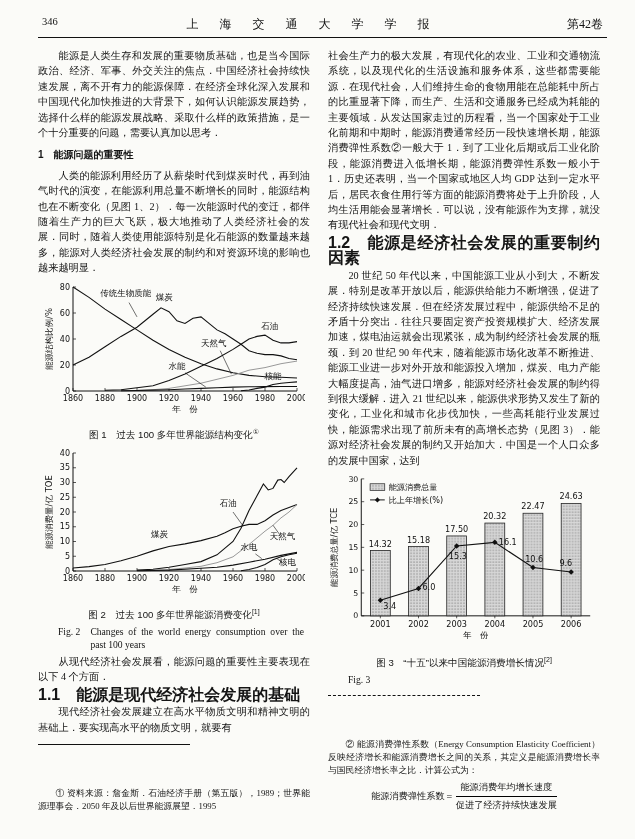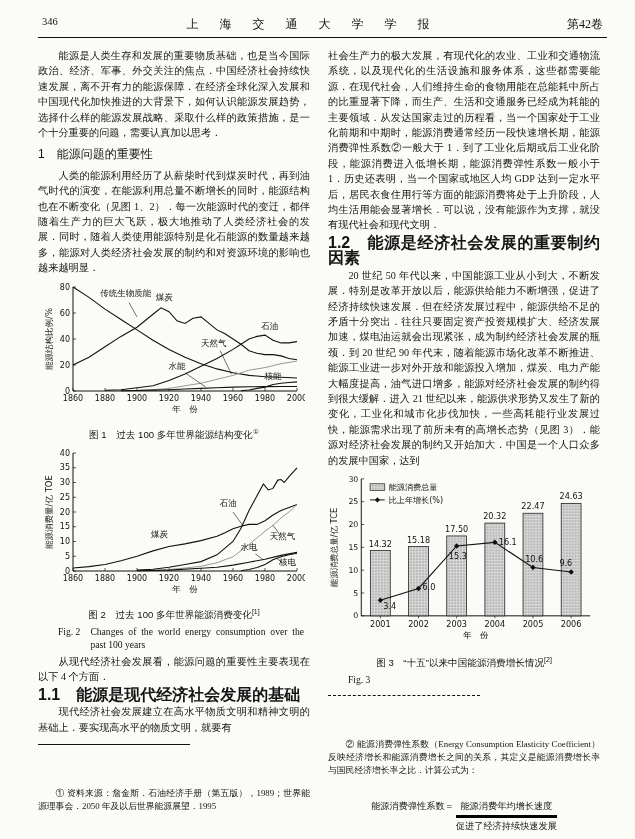--- a/index.html
+++ b/index.html
@@ -9,42 +9,42 @@
   
   .hdr{display:flex;justify-content:space-between;align-items:flex-start;
        font-size:10.5px;padding:0 4px 4px 4px;border-bottom:1.6px solid #111;}
   .hdr .journal{font-size:12px;font-weight:normal;letter-spacing:9px;}
   .hdr .vol{font-size:12px;}
   
   .cols{display:flex;gap:18px;margin-top:10px;}
   .col{width:272px;font-size:10.2px;line-height:15.4px;text-align:justify;}
   p{margin:0;}
   .indent{text-indent:2em;}
-  .sec-h{font-family:"Liberation Sans","DejaVu Sans",sans-serif;font-weight:normal;
-         font-size:12px;margin:7px 0 5px 0;}
+  .sec-h{font-family:"Liberation Sans","DejaVu Sans",sans-serif;font-weight:bold;
+         font-size:10px;margin:7px 0 5px 0;}
   .sub-h{font-family:"Liberation Sans","DejaVu Sans",sans-serif;font-weight:bold;
          font-size:16px;margin:2px 0;}
   
   figure{margin:5px 0 3px 0;padding:0;}
   figure svg{display:block;margin:0 auto;}
   .cap-zh{font-family:"Liberation Sans","DejaVu Sans",sans-serif;font-size:9.6px;
           text-align:center;margin-top:1px;}
   .cap-zh sup{font-size:7px;}
   .cap-en{font-size:9.6px;line-height:13px;margin:2px 6px 0 20px;display:flex;}
   .cap-en .lbl{margin-right:10px;white-space:nowrap;}
   .cap-en .txt{flex:1;}
   .cap-en sup{font-size:7px;}
   
   .fn-rule{width:152px;border-top:1px solid #111;margin:9px 0 4px 0;}
   .fn-rule.dashed{border-top:1px dashed #111;}
   .fn{font-size:8.8px;line-height:13px;text-align:justify;margin-top:42px;}
   .formula{display:flex;justify-content:center;align-items:center;margin-top:3px;
            font-family:"Liberation Sans","DejaVu Sans",sans-serif;font-size:9.2px;}
   .frac{display:inline-flex;flex-direction:column;text-align:center;margin-left:2px;}
-  .frac .num{border-bottom:3px solid #000000;padding:0 3px 1px 3px;margin-top:19px;}
+  .frac .num{border-bottom:1px solid #000000;padding:0 3px 1px 3px;}
   .frac .den{padding-top:1px;}
   svg text{font-family:"DejaVu Sans","Liberation Sans",sans-serif;fill:#111;}
 </style>
 </head>
 <body>
 
 <div class="page">
 
   <div class="hdr">
     <span>346</span>

